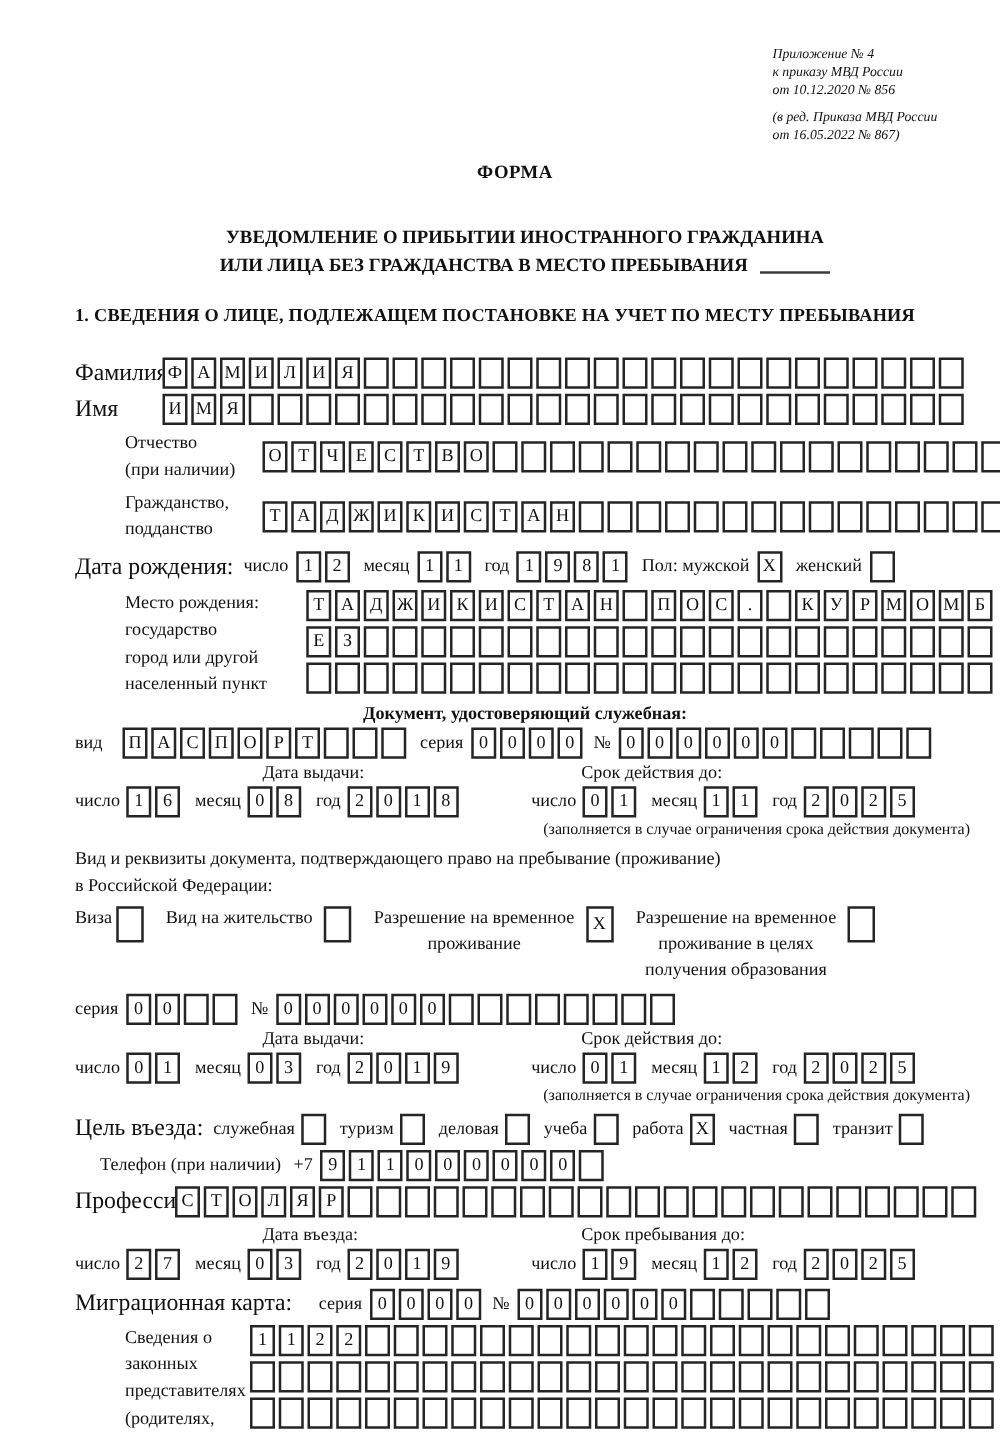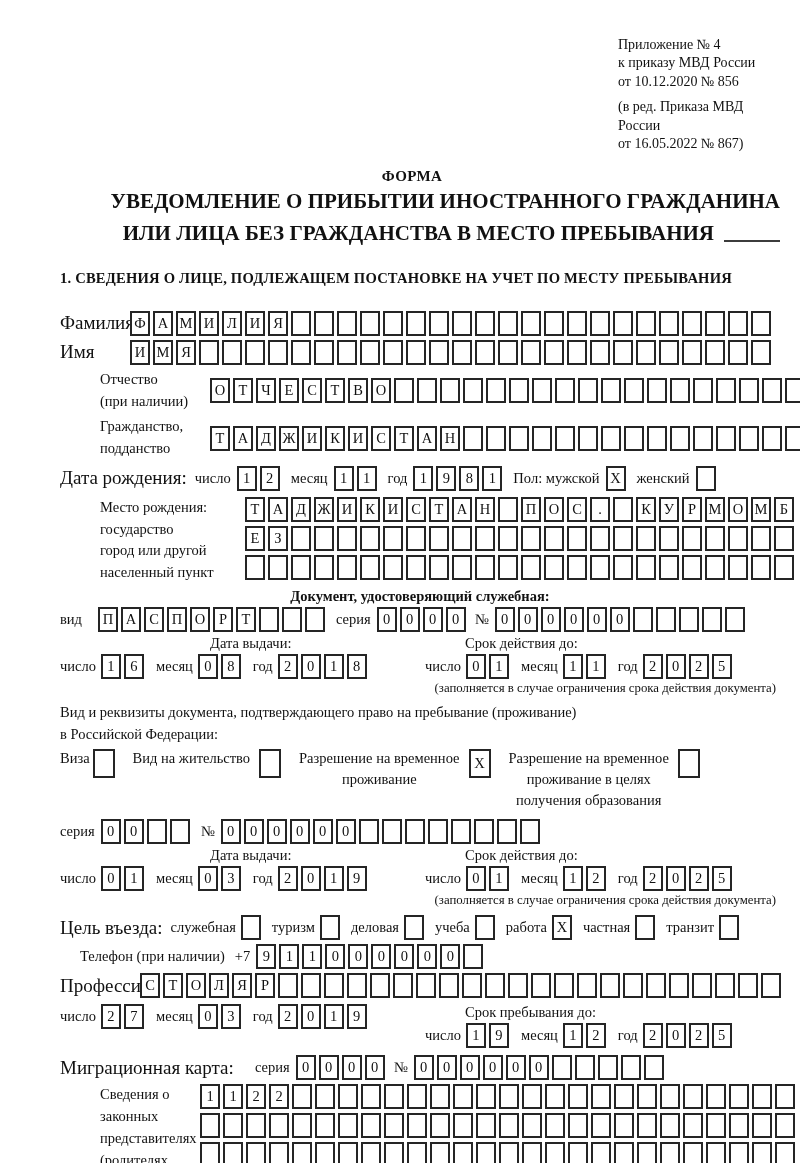--- a/index.html
+++ b/index.html
@@ -1,24 +1,24 @@
 <!DOCTYPE html>
 <html><head>
 <meta charset="utf-8">
 <style>
   html,body{margin:0;padding:0;}
   body{width:800px;height:1163px;background:#fff;color:#111;
        font-family:"Liberation Serif","DejaVu Serif",serif;}
   .page{box-sizing:border-box;width:800px;height:1163px;padding:36px 20px 0 60px;overflow:hidden;}
 
-  .appendix{margin-left:558px;font-size:14px;line-height:1.32;}
+  .appendix{margin-left:558px;font-size:11px;line-height:1.32;font-style:italic;}
   .appendix .gap{margin-top:7px;}
   .forma{text-align:center;font-weight:bold;font-size:15px;margin-top:14px;padding-right:16px;letter-spacing:.4px;}
 
-  .title{text-align:right;font-weight:bold;font-size:21px;margin-top:0;line-height:1.55;}
+  .title{text-align:center;font-weight:bold;font-size:15px;margin-top:32px;line-height:1.55;}
   .blank{display:inline-block;width:56px;height:0;border-bottom:2.5px solid #3c3c3c;transform:translateY(2px);margin-left:10px;}
 
   .sec-heading{font-weight:bold;font-size:14.6px;margin-top:20px;letter-spacing:.2px;}
 
   .row{display:flex;align-items:center;margin-top:4px;}
   .row.top{align-items:center;margin-left:40px;}
   .lbl{font-size:19px;flex:none;font-family:Liberation Serif, serif;}
   .lbl-col{flex:none;font-size:14.5px;line-height:1.5;}
   .w70{width:70px;} .w110{width:110px;} .w145{width:145px;} .w100{width:100px;}
 
@@ -630,20 +630,21 @@
         <span class="cell"></span>
         <span class="cell"></span>
         <span class="cell"></span>
         <span class="cell"></span>
       </span>
   </div>
 
   <div class="dates" style="margin-top:6px;">
     <div class="dcols">
       <div class="dcol1">
+        <div class="dhead dhead1">Дата въезда:</div>
         <div class="dfields">
           <span class="dlbl">число</span>
           <span class="cells">
               <span class="cell">2</span>
               <span class="cell">7</span>
             </span>
           <span class="dlbl">месяц</span>
           <span class="cells">
               <span class="cell">0</span>
               <span class="cell">3</span>

